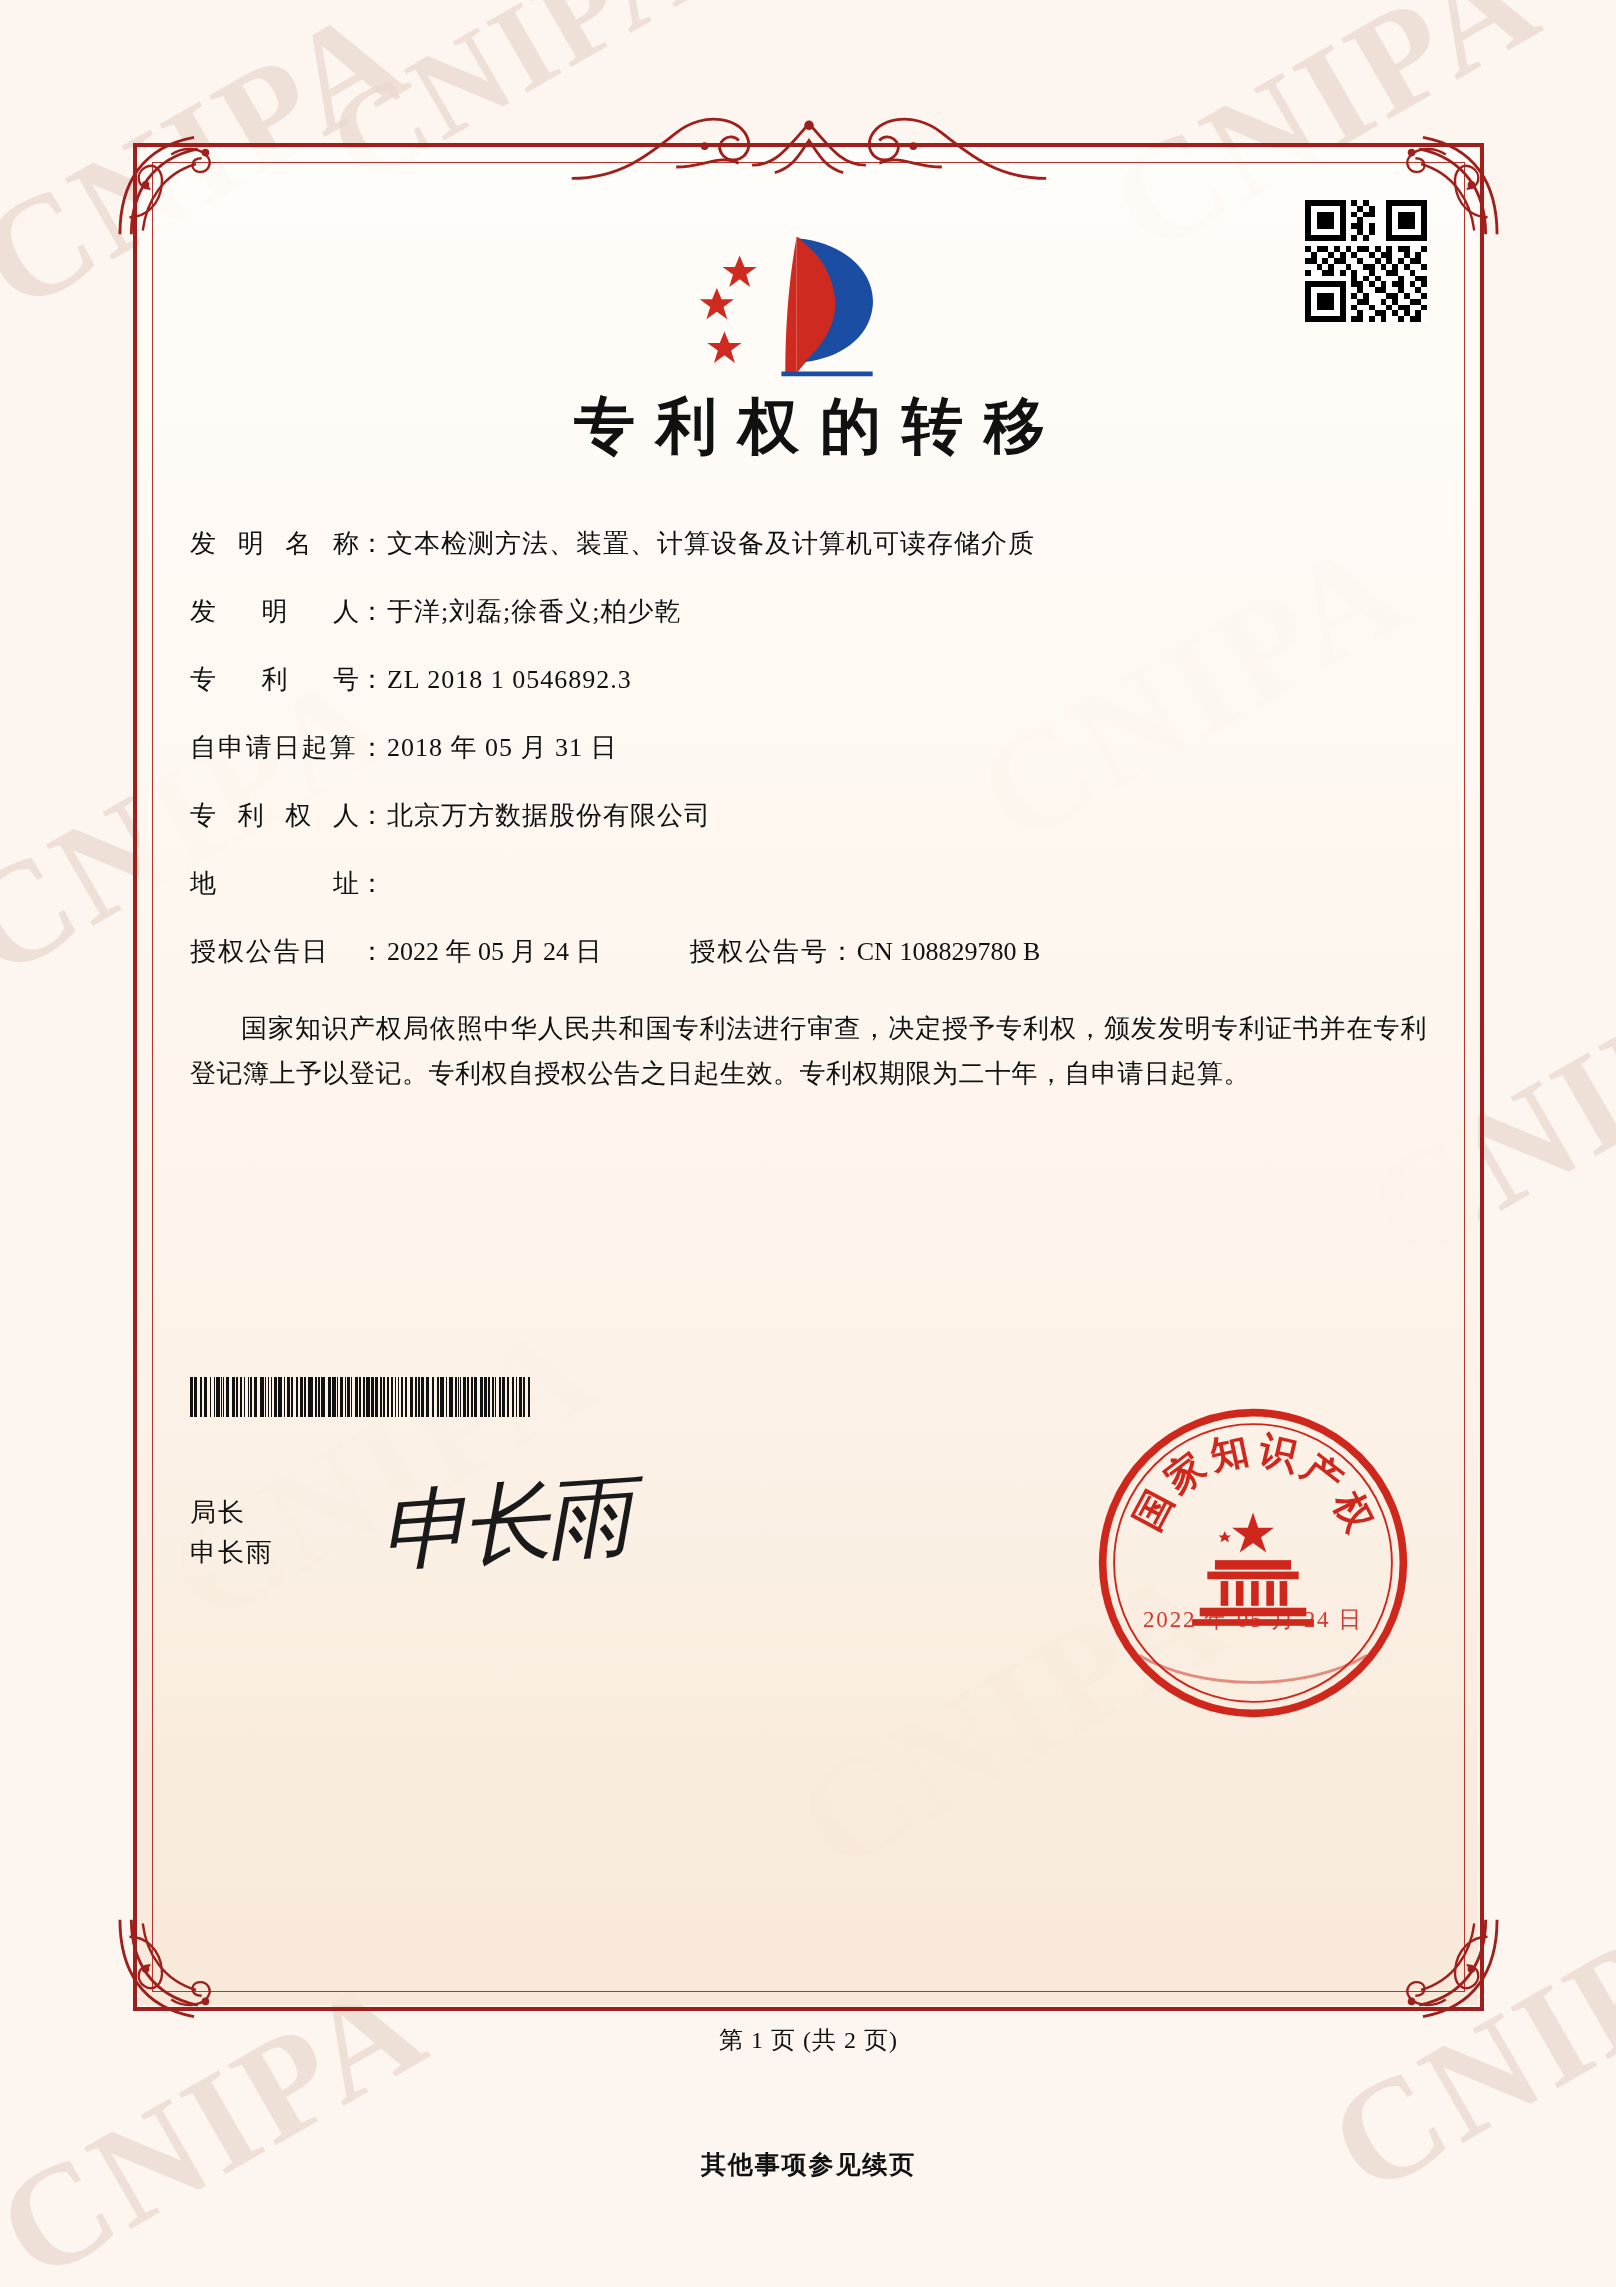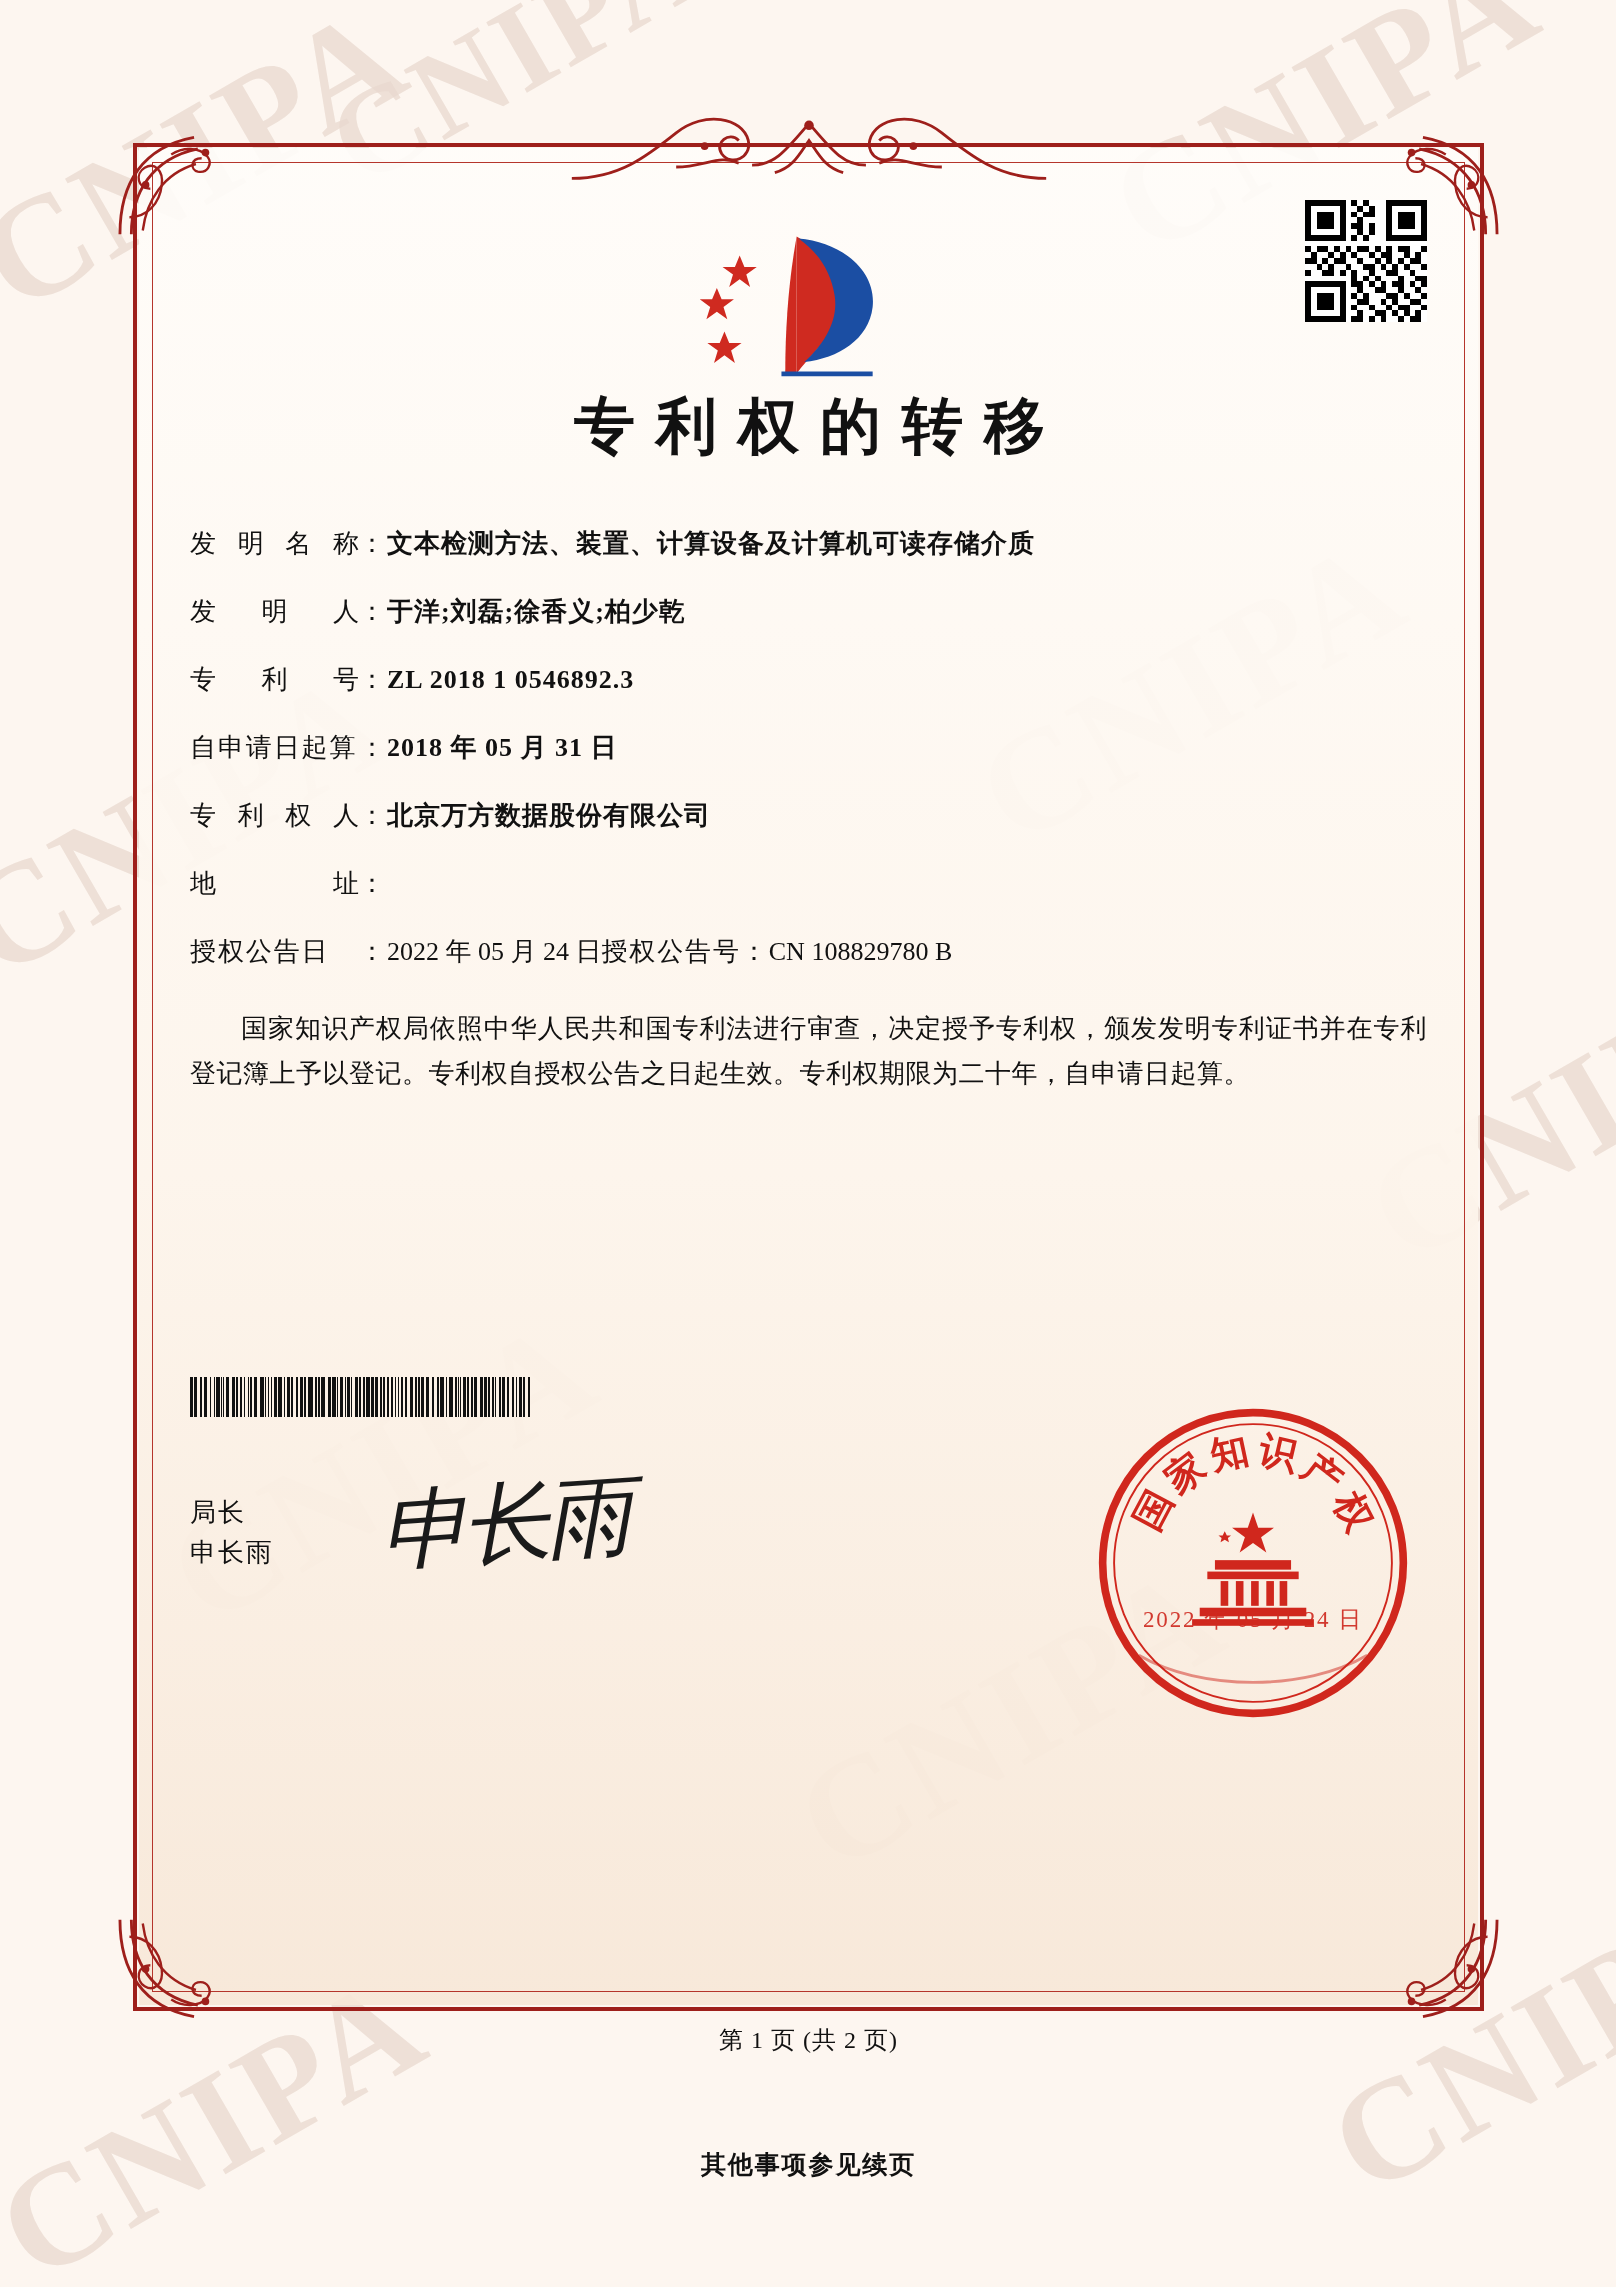--- a/index.html
+++ b/index.html
@@ -123,22 +123,23 @@
   }
   .f-label{
     width:169px;
     flex:0 0 169px;
     display:flex;
     justify-content:space-between;
     letter-spacing:0;
   }
   .f-label.solid{display:block;letter-spacing:1.9px;}
   .f-colon{margin:0 1.9px 0 0;}
-  .f-value{flex:1;letter-spacing:1px;font-weight:bold;}
+  .f-value{flex:1;letter-spacing:1px;}
   .second-label{
+    margin-left:88px;
     letter-spacing:1.9px;
   }
 
   .para{
     font-size:26px;
     line-height:1.72;
     color:#111;
     text-indent:51px;
     margin:1.9px 0 0 0;
     text-align:justify;

